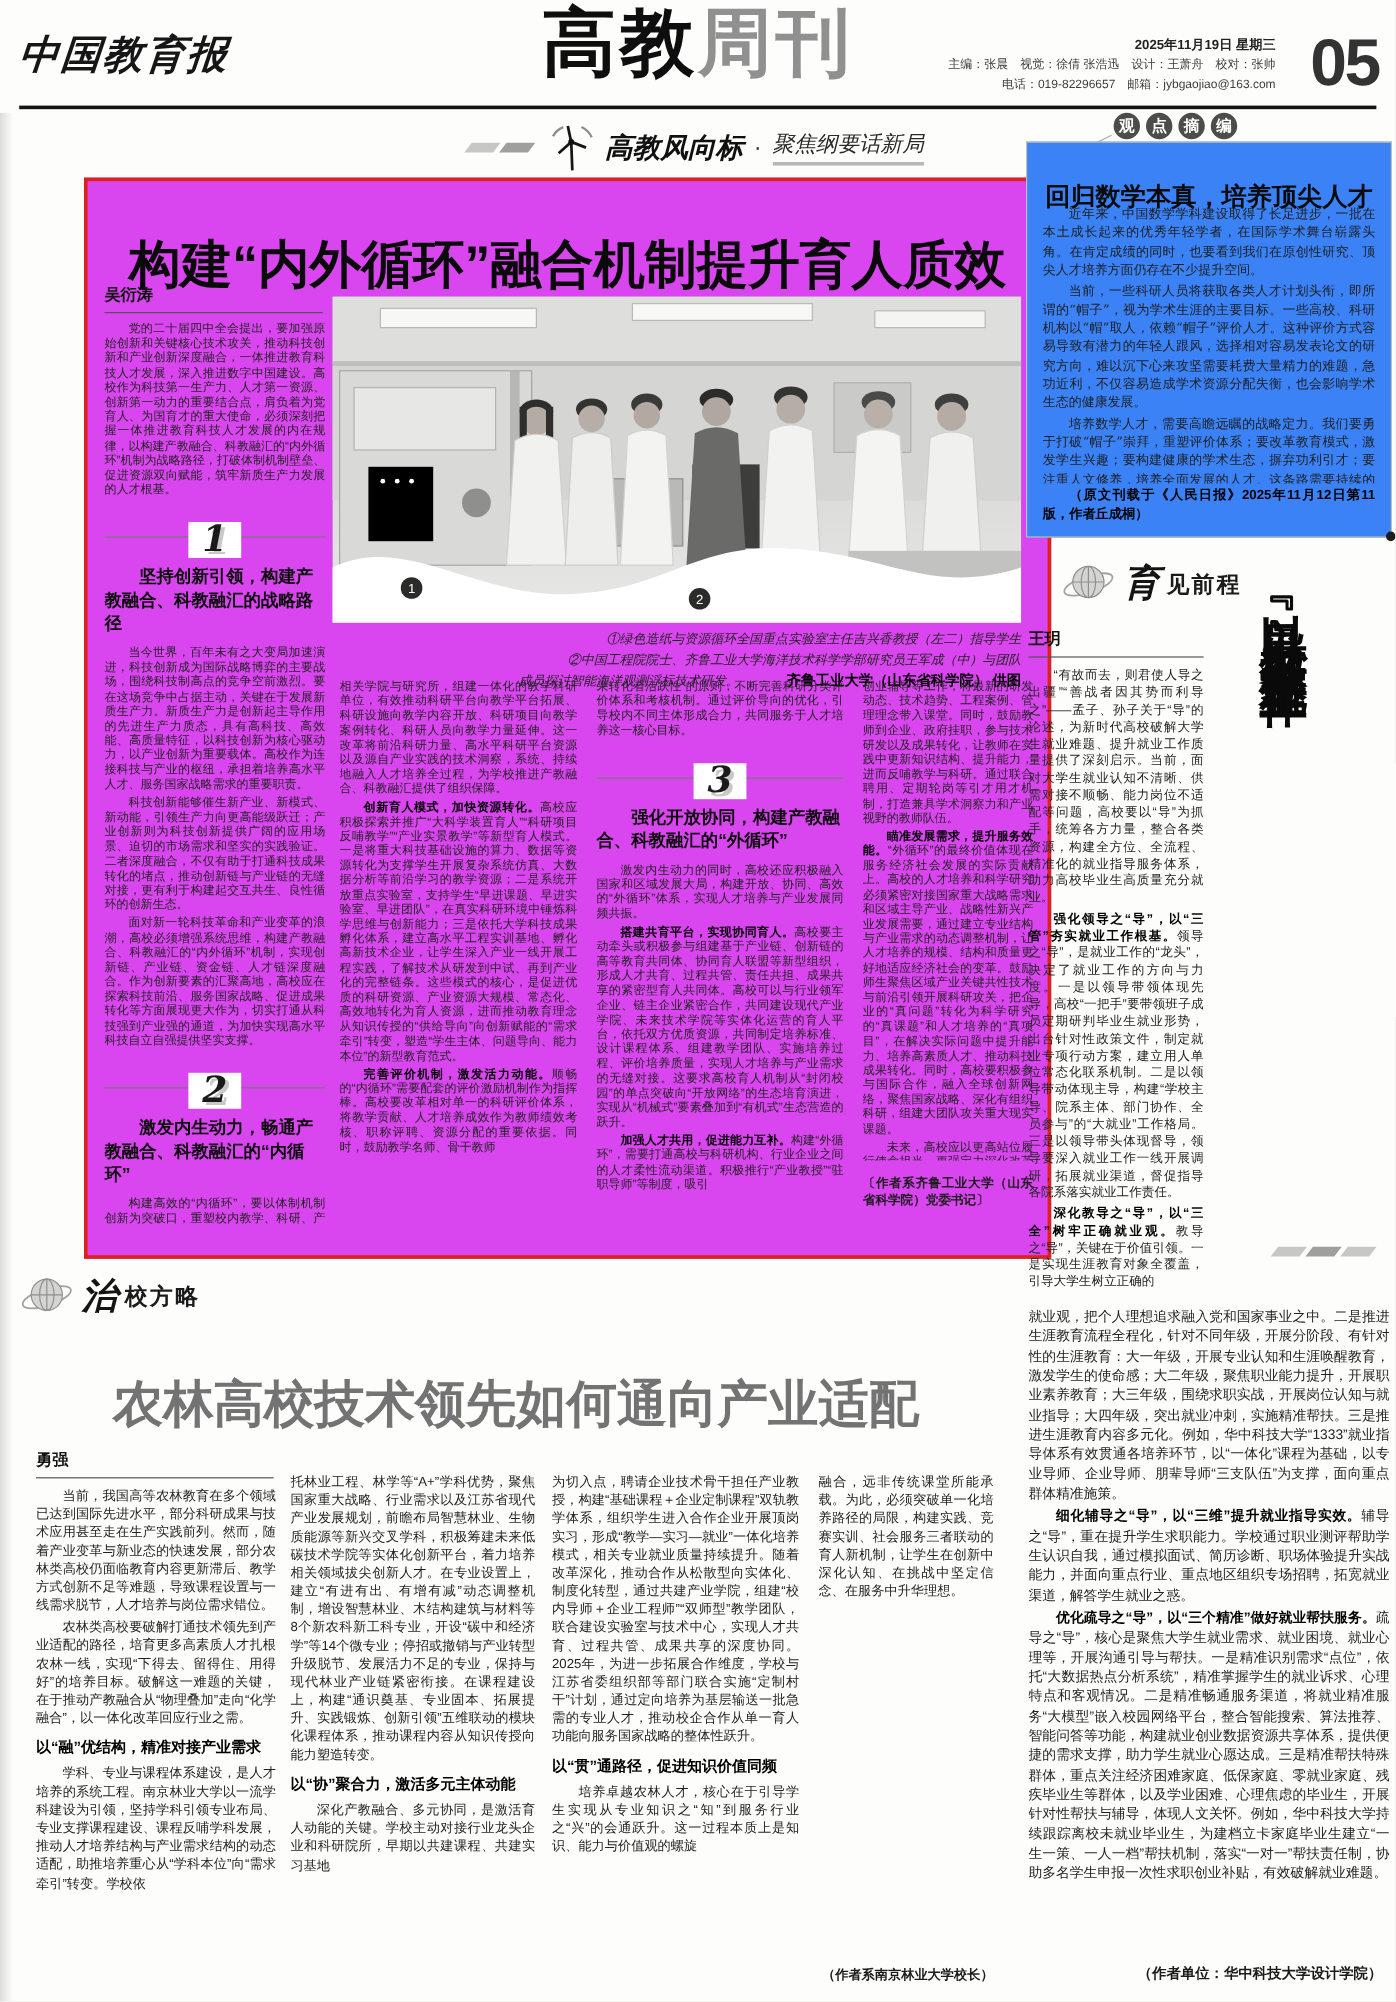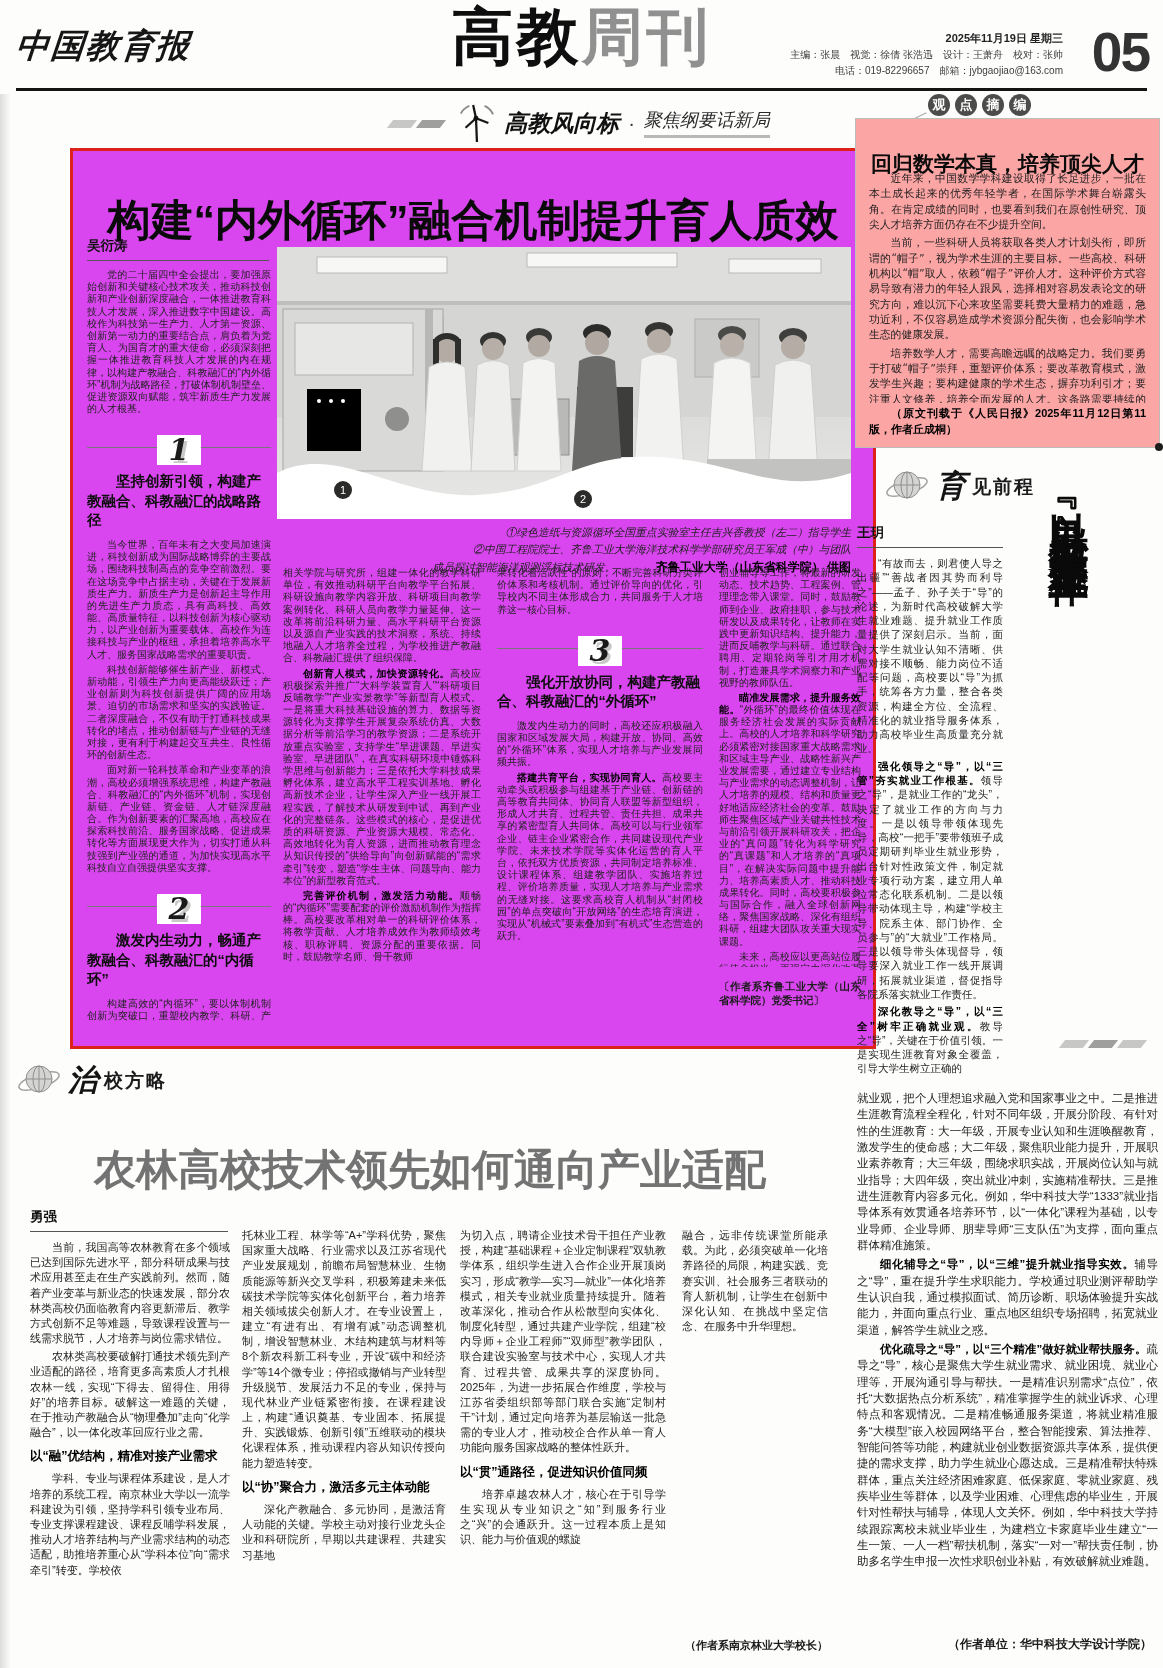--- a/index.html
+++ b/index.html
@@ -59,21 +59,21 @@
   .f-col2{left:242px;top:1228px;width:204px;height:430px;}
   .f-col3{left:460px;top:1228px;width:206px;height:430px;}
   .f-col4{left:682px;top:1228px;width:146px;height:400px;}
   .subhead{font-weight:800;font-size:12.5px;margin:8px 0 6px;text-indent:0;color:#000;}
   .f-author{left:650px;top:1638px;width:178px;font-weight:700;font-size:11px;text-align:right;}
   
   .diag{left:858px;top:128px;width:72px;height:1px;background:#a9a9a7;transform:rotate(-26deg);}
   .op-badge{left:928px;top:94px;display:flex;gap:5px;}
   .obchar{width:22px;height:22px;border-radius:50%;background:#4c4c4a;color:#fff;font-size:13px;font-weight:700;
           display:flex;align-items:center;justify-content:center;}
-  .op-box{left:855px;top:118px;width:303px;height:328px;border:1px solid #bcbcb8;background:#fca5a5;}
+  .op-box{left:855px;top:118px;width:303px;height:328px;border:1px solid #bcbcb8;background:#3b82f6;}
   .op-dot{position:absolute;right:-4px;bottom:-4px;width:8px;height:8px;border-radius:50%;background:#1d1d1d;}
   .op-title{position:absolute;left:8px;right:8px;top:14px;text-align:center;font-size:21px;font-weight:800;color:#0b0b0b;}
   .op-body{position:absolute;left:13px;right:13px;top:52px;height:232px;overflow:hidden;
        font-family:"DejaVu Serif",serif;font-size:10.8px;line-height:1.42;text-align:justify;color:#1d1d1d;}
   .op-source{position:absolute;left:13px;right:13px;bottom:10px;font-weight:700;font-size:11px;line-height:1.4;
        text-indent:2em;text-align:justify;color:#000;}
   .career-badge{left:884px;top:466px;}
   .c-byline{left:857px;top:524px;width:146px;}
   .c-col{left:857px;top:556px;width:146px;height:528px;font-size:10.5px;line-height:1.36;}
   .vtitle{left:1042px;top:480px;height:608px;writing-mode:vertical-rl;text-orientation:mixed;
@@ -217,20 +217,21 @@
       <p class="para"><b class="lead">创新育人模式，加快资源转化。</b><span>高校应积极探索并推广“大科学装置育人”“科研项目反哺教学”“产业实景教学”等新型育人模式。一是将重大科技基础设施的算力、数据等资源转化为支撑学生开展复杂系统仿真、大数据分析等前沿学习的教学资源；二是系统开放重点实验室，支持学生“早进课题、早进实验室、早进团队”，在真实科研环境中锤炼科学思维与创新能力；三是依托大学科技成果孵化体系，建立高水平工程实训基地、孵化高新技术企业，让学生深入产业一线开展工程实践，了解技术从研发到中试、再到产业化的完整链条。这些模式的核心，是促进优质的科研资源、产业资源大规模、常态化、高效地转化为育人资源，进而推动教育理念从知识传授的“供给导向”向创新赋能的“需求牵引”转变，塑造“学生主体、问题导向、能力本位”的新型教育范式。</span></p>
       <p class="para"><b class="lead">完善评价机制，激发活力动能。</b><span>顺畅的“内循环”需要配套的评价激励机制作为指挥棒。高校要改革相对单一的科研评价体系，将教学贡献、人才培养成效作为教师绩效考核、职称评聘、资源分配的重要依据。同时，鼓励教学名师、骨干教师</span></p>
     </div>
 
     <div class="txtcol m-col3">
       <p class="para cont"><span>果转化看活跃性”的原则，不断完善科研分类评价体系和考核机制。通过评价导向的优化，引导校内不同主体形成合力，共同服务于人才培养这一核心目标。</span></p>
       <div class="sec-marker"><span>3</span></div>
       <h3 class="sec-title">强化开放协同，构建产教融合、科教融汇的“外循环”</h3>
       <p class="para"><span>激发内生动力的同时，高校还应积极融入国家和区域发展大局，构建开放、协同、高效的“外循环”体系，实现人才培养与产业发展同频共振。</span></p>
       <p class="para"><b class="lead">搭建共育平台，实现协同育人。</b><span>高校要主动牵头或积极参与组建基于产业链、创新链的高等教育共同体、协同育人联盟等新型组织，形成人才共育、过程共管、责任共担、成果共享的紧密型育人共同体。高校可以与行业领军企业、链主企业紧密合作，共同建设现代产业学院、未来技术学院等实体化运营的育人平台，依托双方优质资源，共同制定培养标准、设计课程体系、组建教学团队、实施培养过程、评价培养质量，实现人才培养与产业需求的无缝对接。这要求高校育人机制从“封闭校园”的单点突破向“开放网络”的生态培育演进，实现从“机械式”要素叠加到“有机式”生态营造的跃升。</span></p>
+      <p class="para"><b class="lead">加强人才共用，促进能力互补。</b><span>构建“外循环”，需要打通高校与科研机构、行业企业之间的人才柔性流动渠道。积极推行“产业教授”“驻职导师”等制度，吸引</span></p>
     </div>
 
     <div class="txtcol m-col4">
       <p class="para cont"><span>创业辅导等工作，将最新的研发动态、技术趋势、工程案例、管理理念带入课堂。同时，鼓励教师到企业、政府挂职，参与技术研发以及成果转化，让教师在实践中更新知识结构、提升能力，进而反哺教学与科研。通过联合聘用、定期轮岗等引才用才机制，打造兼具学术洞察力和产业视野的教师队伍。</span></p>
       <p class="para"><b class="lead">瞄准发展需求，提升服务效能。</b><span>“外循环”的最终价值体现在服务经济社会发展的实际贡献上。高校的人才培养和科学研究必须紧密对接国家重大战略需求和区域主导产业、战略性新兴产业发展需要，通过建立专业结构与产业需求的动态调整机制，让人才培养的规模、结构和质量更好地适应经济社会的变革。鼓励师生聚焦区域产业关键共性技术与前沿引领开展科研攻关，把企业的“真问题”转化为科学研究的“真课题”和人才培养的“真项目”，在解决实际问题中提升能力、培养高素质人才、推动科技成果转化。同时，高校要积极参与国际合作，融入全球创新网络，聚焦国家战略、深化有组织科研，组建大团队攻关重大现实课题。</span></p>
       <p class="para"><span>未来，高校应以更高站位履行使命担当，更强定力深化改革攻坚、更实举措创新发展，通过系统构建并不断完善产教融合、科教融汇“内外循环”相互促进的机制，有效打通科技创新与产业创新的链路，加快形成与新质生产力发展需求相匹配的人才培养范式，为中国式现代化提供有力支撑。</span></p>
     </div>
     <div class="abs m-author">〔作者系齐鲁工业大学（山东省科学院）党委书记〕</div>
   </div>
 

